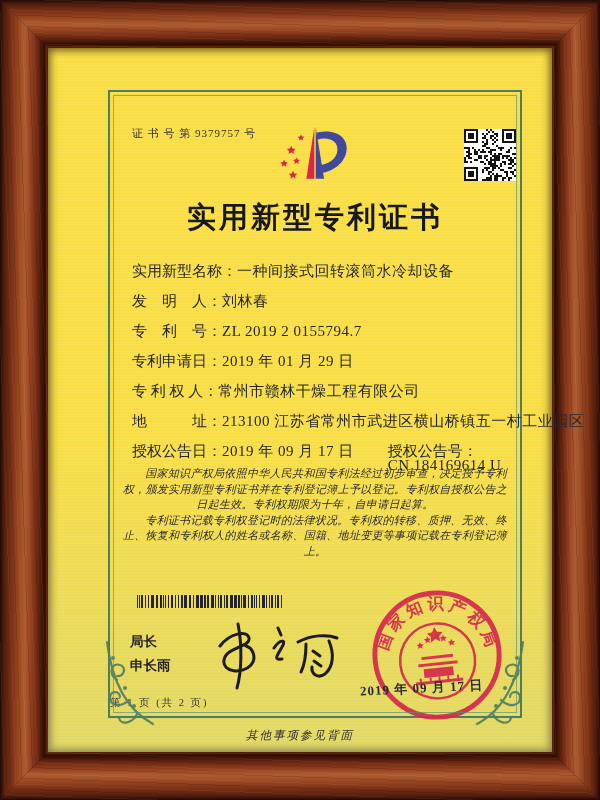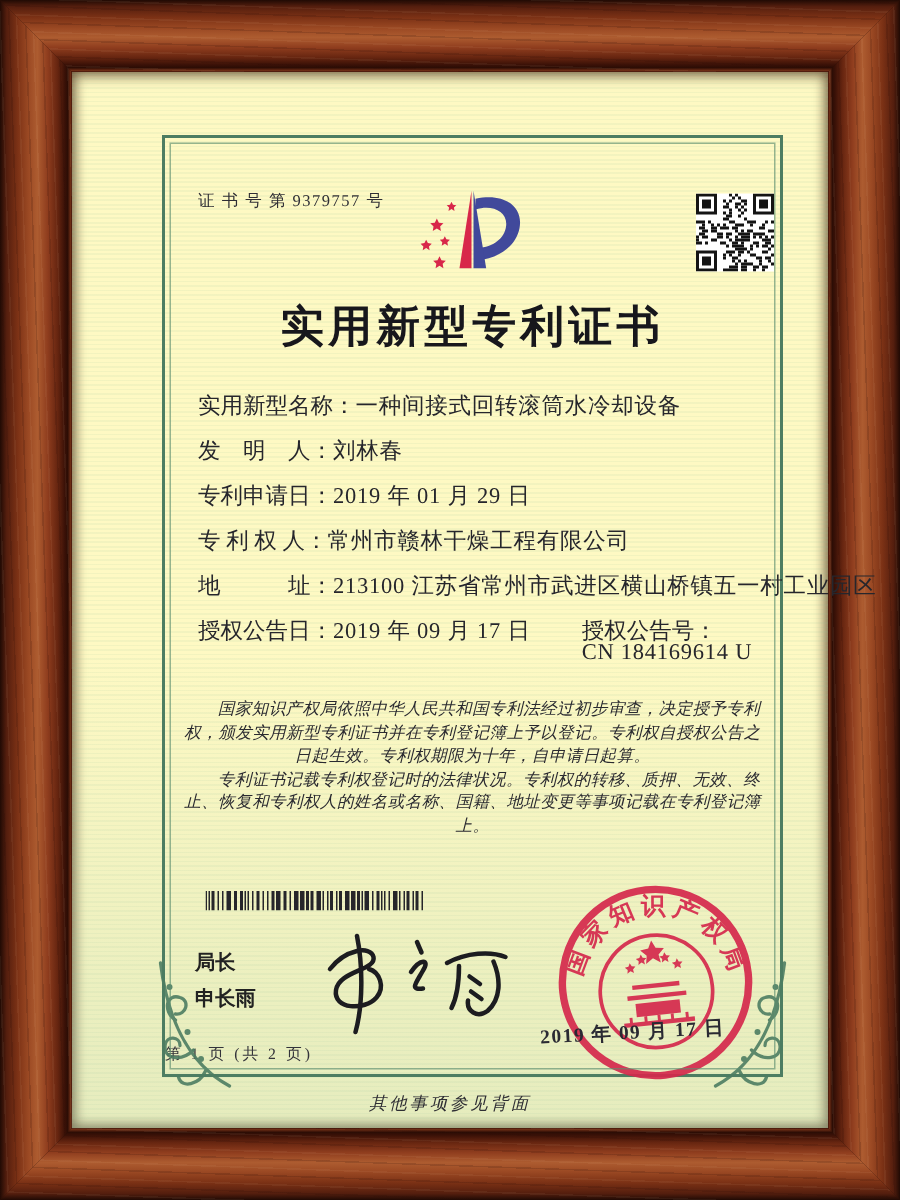--- a/index.html
+++ b/index.html
@@ -30,21 +30,21 @@
   }
   .frame-right {
     right:0; clip-path:polygon(0 48px,100% 0,100% 100%,0 calc(100% - 48px));
     background:
       repeating-linear-gradient(88deg, rgba(40,10,5,.16) 0 1px, rgba(0,0,0,0) 1px 5px, rgba(255,215,175,.06) 5px 6px, rgba(0,0,0,0) 6px 11px),
       linear-gradient(to left,#200a04 0%,#541e0e 9%,#7b3115 24%,#9c4a24 40%,#ad5c30 52%,#8f3d1e 66%,#662510 80%,#3a1107 90%,#2c0d05 94%,#6e2d15 98%,#40150a 100%);
   }
 
   
   .paper {
-    position:absolute; inset:48px; background:#fef9c3;
+    position:absolute; inset:48px; background:#fde047;
     box-shadow: inset 0 3px 9px rgba(50,25,8,.38), inset 0 -3px 8px rgba(50,25,8,.28),
                 inset 3px 0 8px rgba(50,25,8,.28), inset -3px 0 8px rgba(50,25,8,.28);
   }
   .paper::before {
     content:""; position:absolute; inset:0; pointer-events:none;
     background:
       linear-gradient(180deg, rgba(185,212,188,0) 55%, rgba(173,206,178,.22) 86%, rgba(173,206,178,.30) 100%),
       repeating-linear-gradient(0deg, rgba(142,190,152,.10) 0 1px, rgba(255,255,255,0) 1px 3px);
   }
 
@@ -334,20 +334,24 @@
     <div class="fields">
       <div class="frow">
         <span class="lab">实用新型名称：</span>
         <span class="val">一种间接式回转滚筒水冷却设备</span>
       </div>
       <div class="frow">
         <span class="lab">发　明　人：</span>
         <span class="val">刘林春</span>
       </div>
       <div class="frow">
+        <span class="lab">专　利　号：</span>
+        <span class="val">ZL 2019 2 0155794.7</span>
+      </div>
+      <div class="frow">
         <span class="lab">专利申请日：</span>
         <span class="val">2019 年 01 月 29 日</span>
       </div>
       <div class="frow">
         <span class="lab">专 利 权 人：</span>
         <span class="val">常州市赣林干燥工程有限公司</span>
       </div>
       <div class="frow">
         <span class="lab">地　　　址：</span>
         <span class="val">213100 江苏省常州市武进区横山桥镇五一村工业园区</span>

